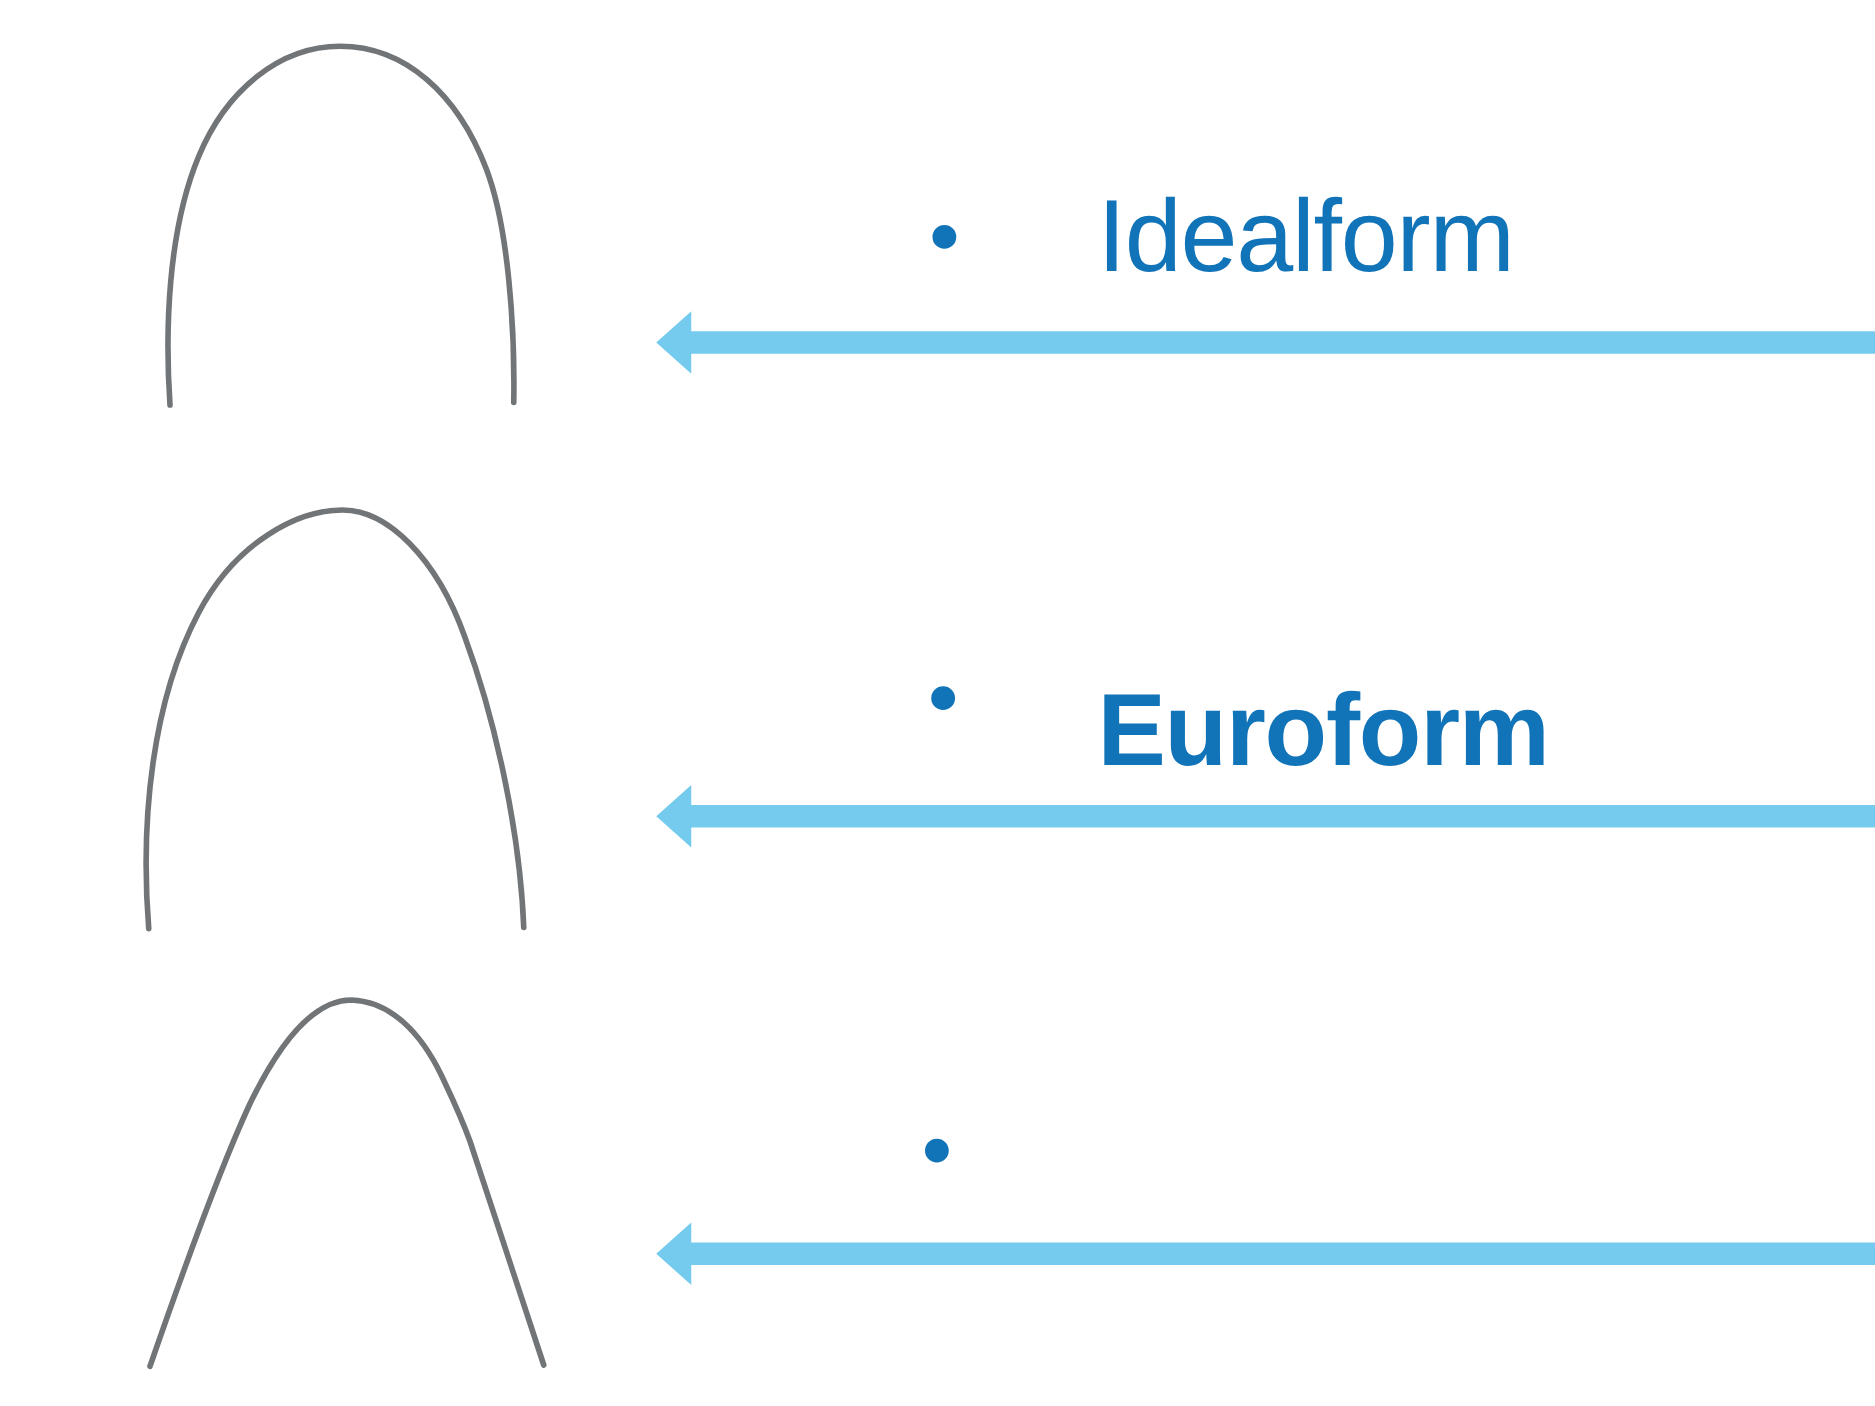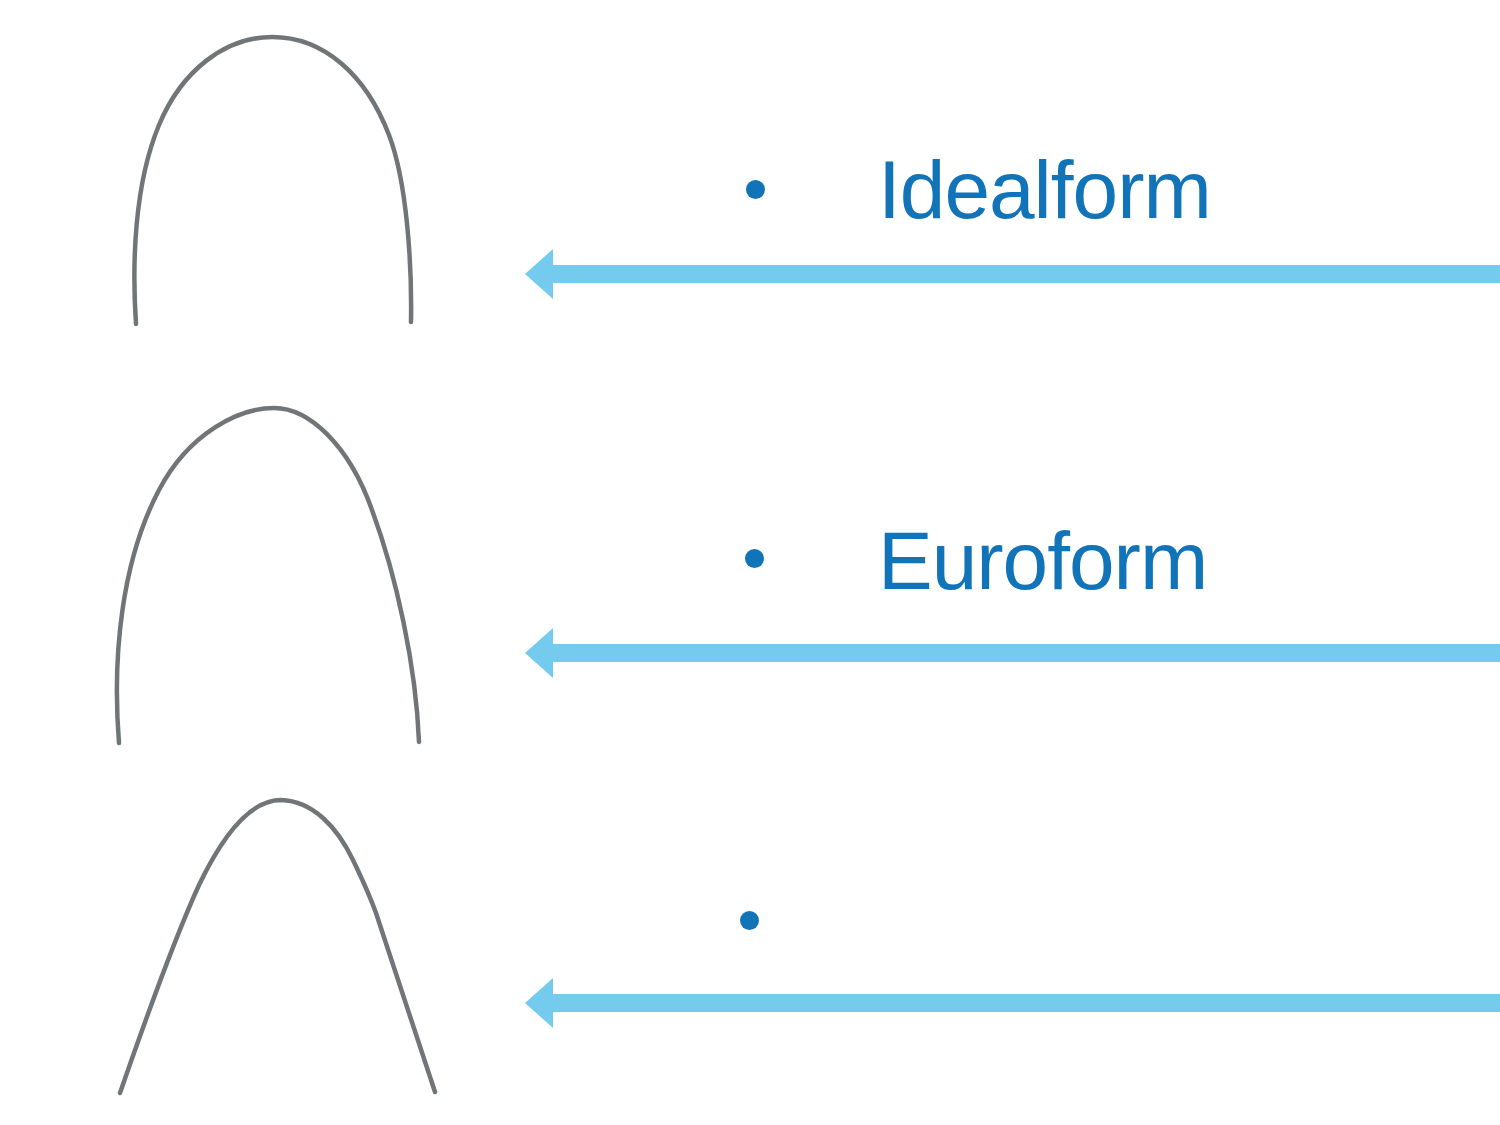--- a/index.html
+++ b/index.html
@@ -30,21 +30,21 @@
     color: var(--text-blue, #1173b8);
     letter-spacing:-1px;
   }
   .bullet {
     position:absolute;
     width:19px; height:19px;
     border-radius:50%;
     background: var(--text-blue, #1173b8);
   }
   .row1-label  { top:149px; }
-  .row2-label  { top:520px; }
+  .row2-label  { top:544px;font-weight:bold; }
   .row3-label  { top:883px; }
   .row1-bullet { left:732px; top:180px; }
   .row2-bullet { left:731px; top:549px; }
   .row3-bullet { left:726px; top:911px; }
   .row1-arrow  { left:505px; top:245px; }
   .row2-arrow  { left:505px; top:624px; }
   .row3-arrow  { left:505px; top:974px; }
   .arch1 { left:100px; top:20px; }
   .arch2 { left:90px;  top:395px; }
   .arch3 { left:85px;  top:785px; }

